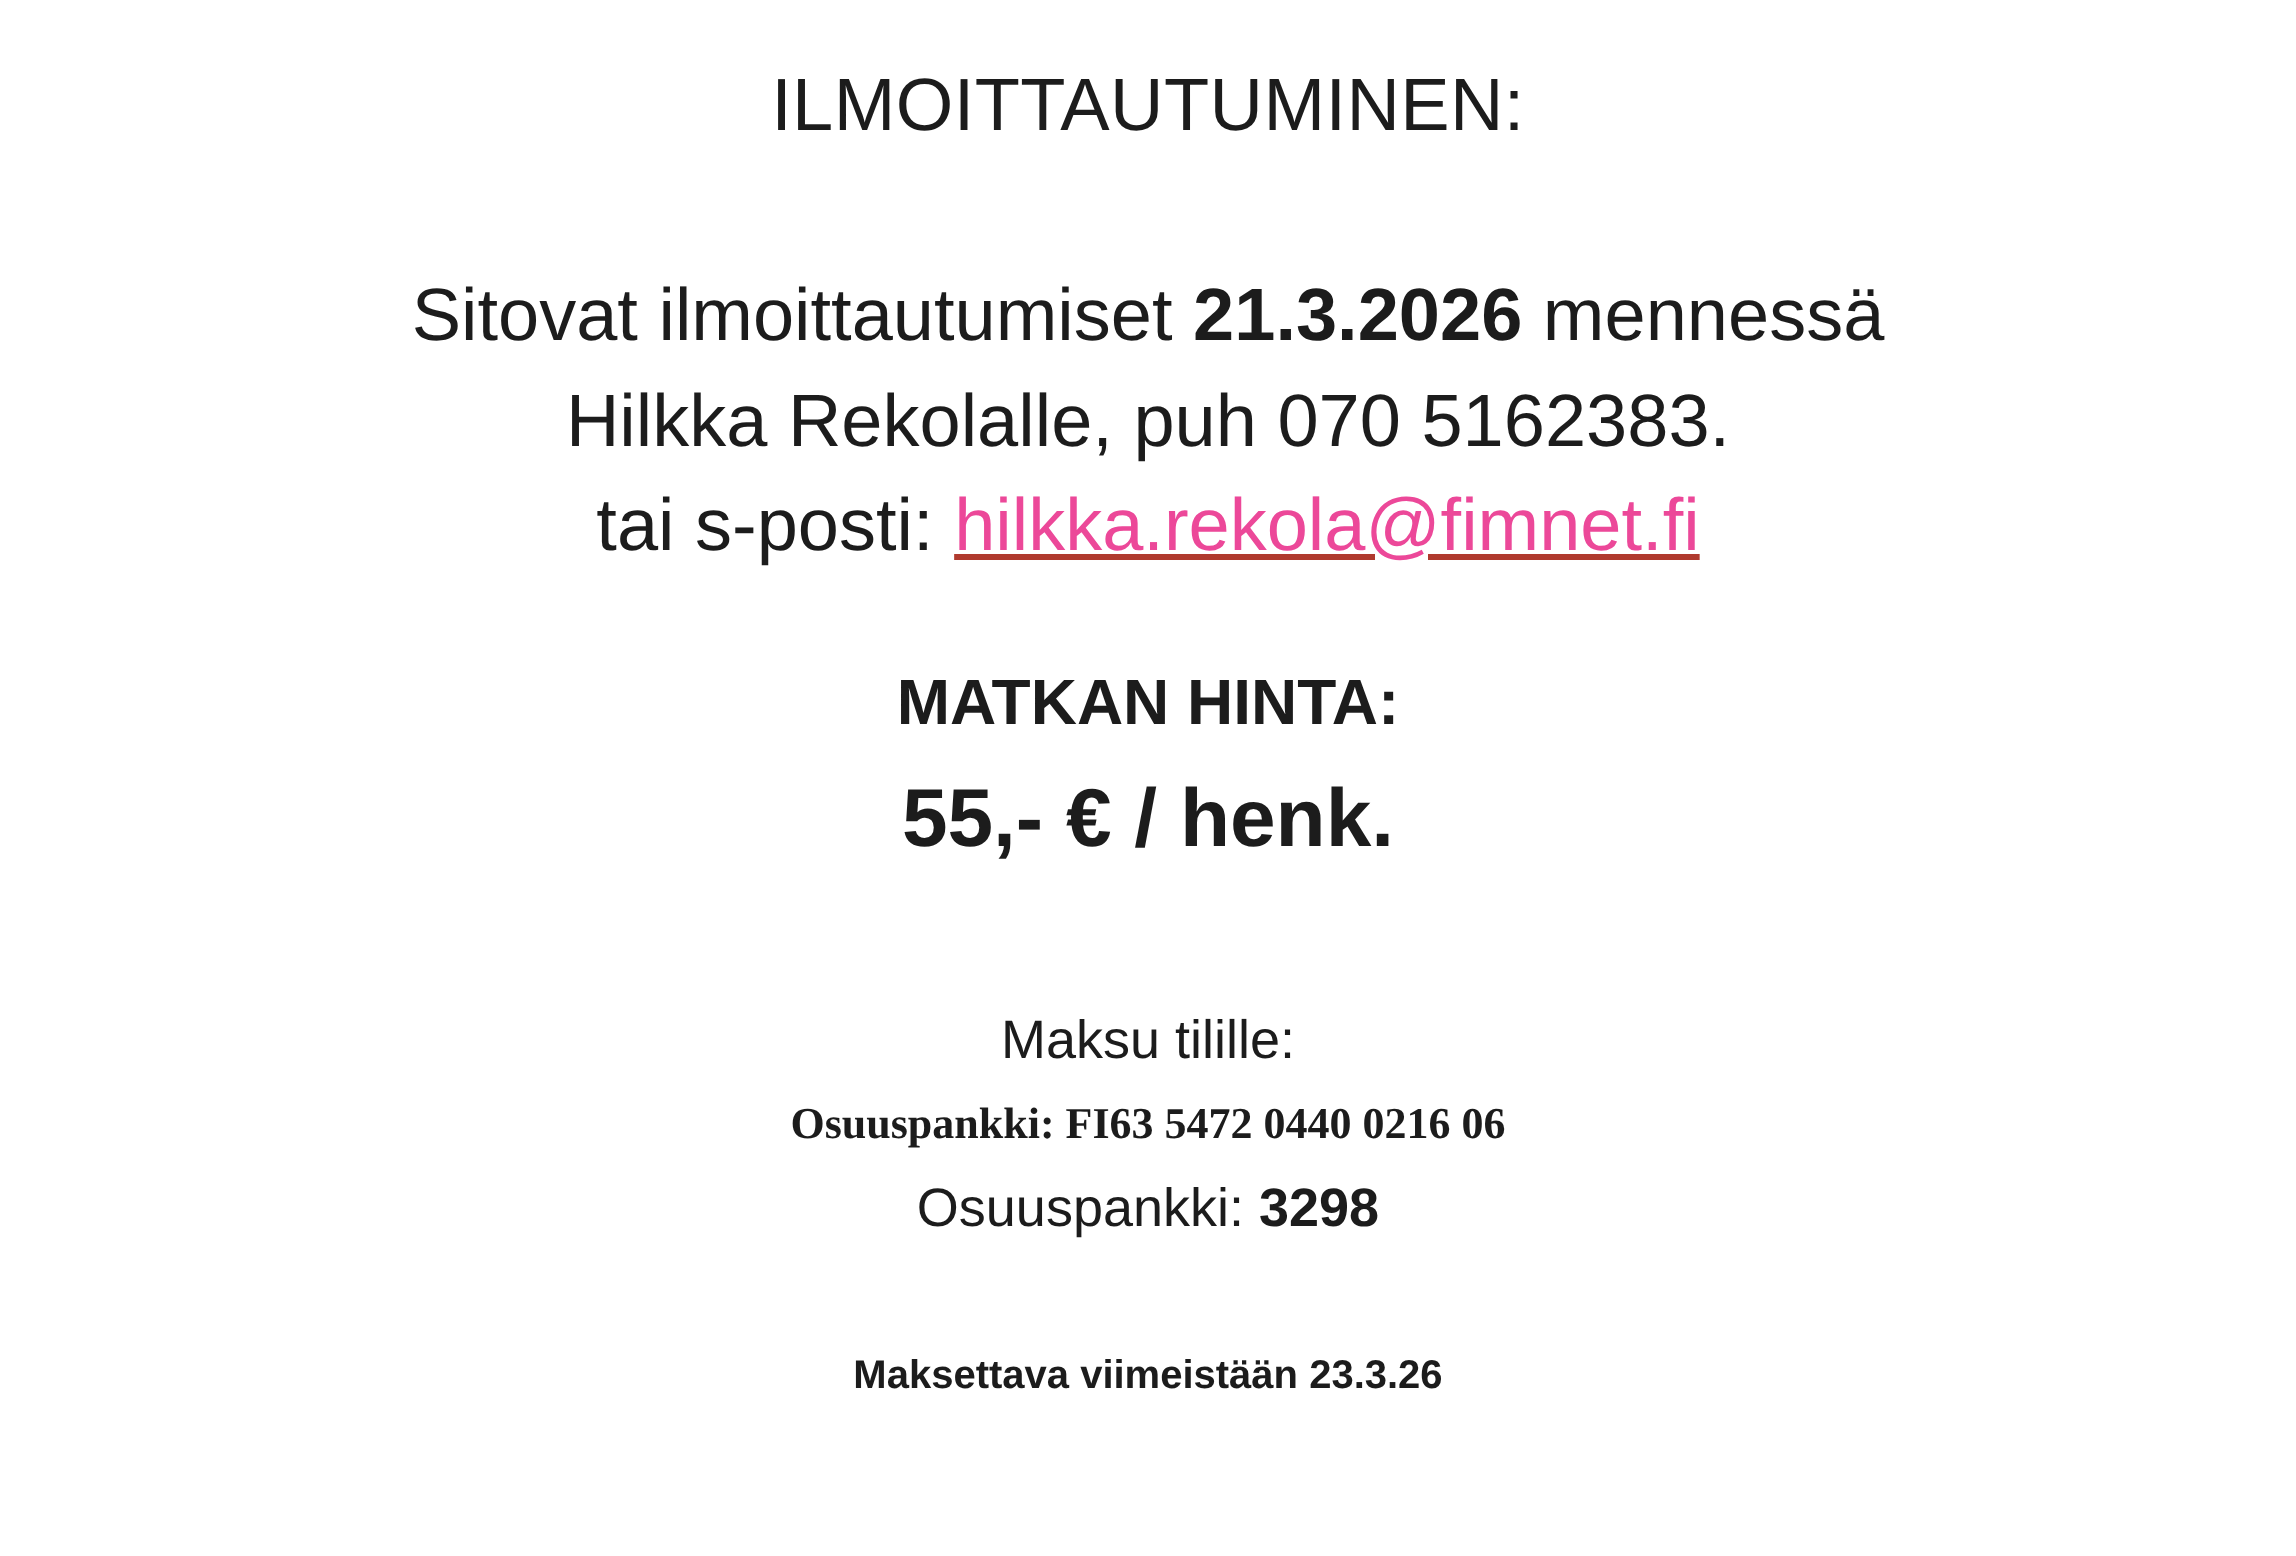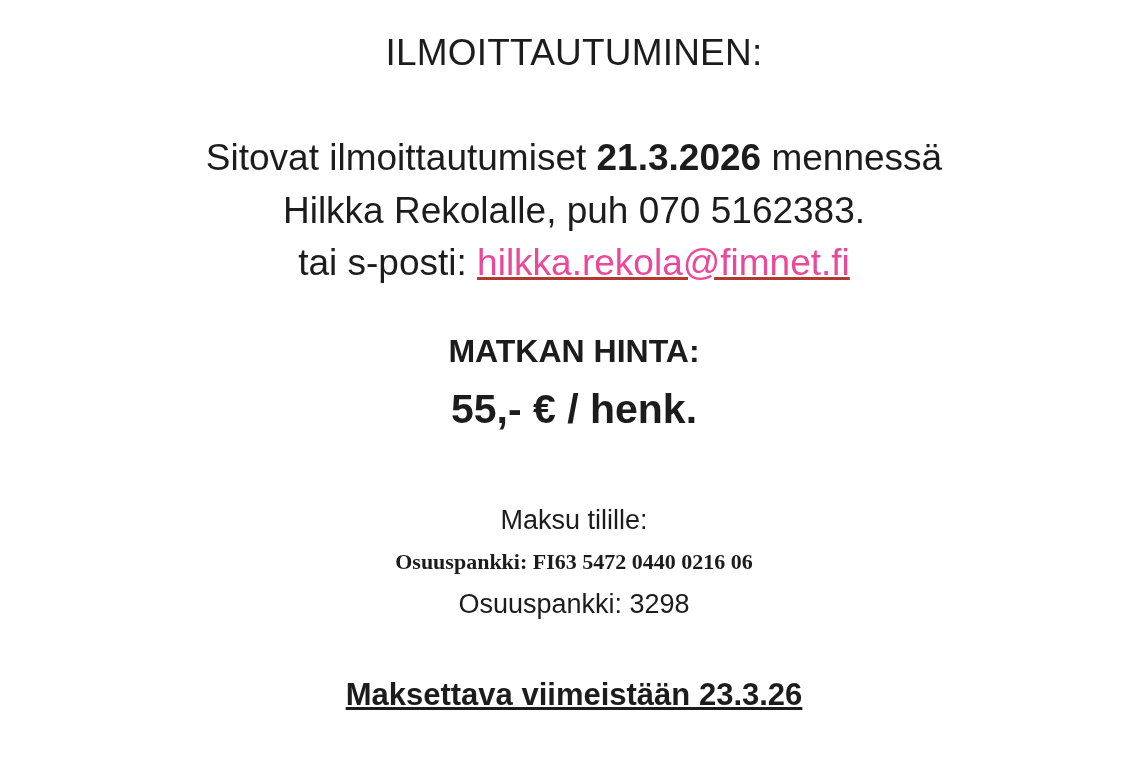--- a/index.html
+++ b/index.html
@@ -62,28 +62,27 @@
     font-size: 27px;
     line-height: 1.72;
     font-weight: normal;
   }
   .block-payment .bank-line {
     font-weight: bold;
     font-size: 22px;
     font-family: Liberation Serif, serif;
   }
   .block-payment .ref-value {
-    font-weight: normal;
+    font-weight: bold;
     margin-top: 36px;
   }
   .block-deadline {
     margin-top: 50px;
-    font-size: 31px;
+    font-size: 20px;
     font-weight: bold;
-    text-decoration: underline;
   }
 </style>
 </head>
 <body>
 
 <div class="page">
 
   <div class="heading">ILMOITTAUTUMINEN:</div>
 
   <div class="block-registration">

